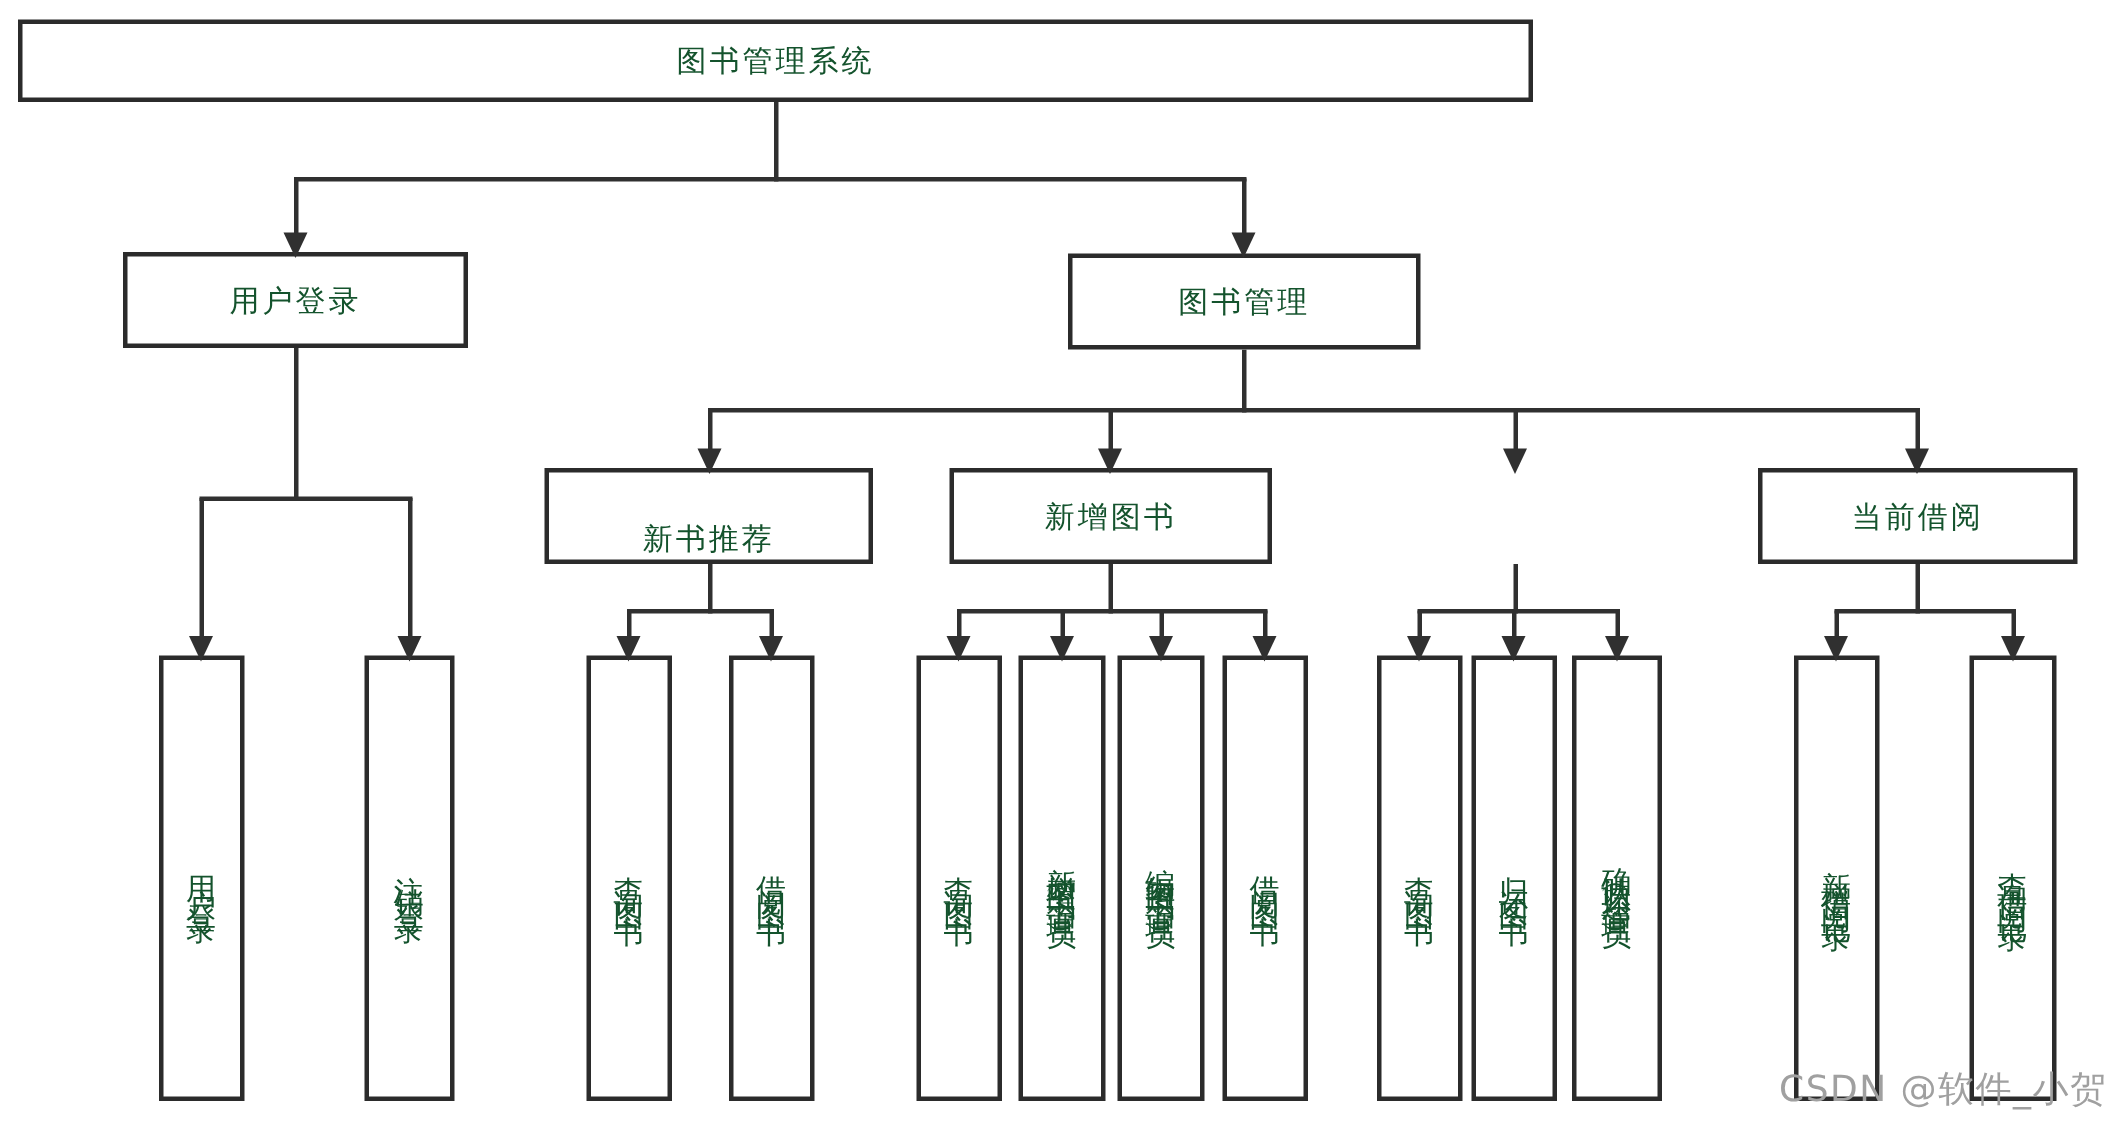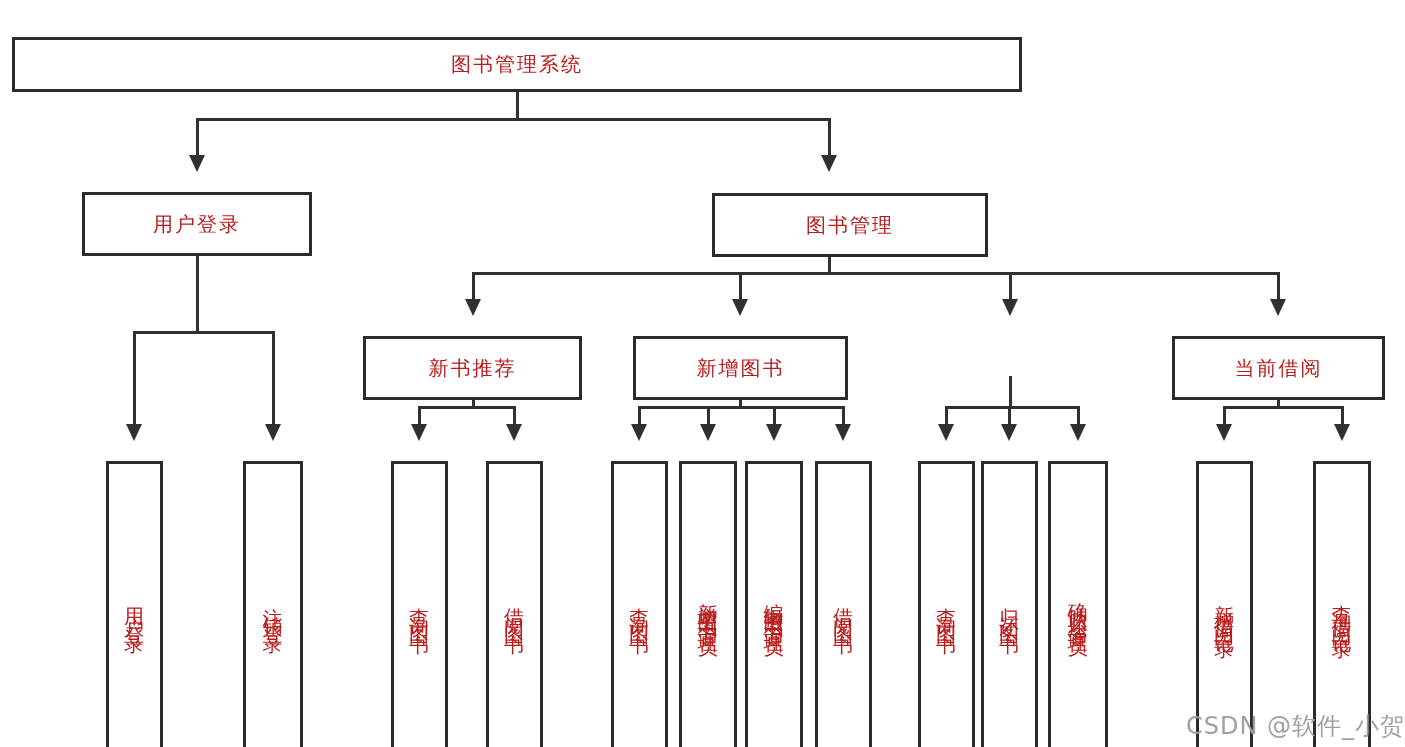--- a/index.html
+++ b/index.html
@@ -12,23 +12,22 @@
     overflow: hidden;
   }
   .node {
     position: absolute;
     box-sizing: border-box;
     background: #ffffff;
     border: 3px solid #2b2b2b;
     display: flex;
     align-items: center;
     justify-content: center;
-    color: #b91c1c;
+    color: #14532d;
     z-index: 2;
-    margin-top: 24px;
   }
   .hlabel {
     font-size: 20px;
     letter-spacing: 2px;
     white-space: nowrap;
   }
   .vtext {
     writing-mode: vertical-rl;
     text-orientation: mixed;
     font-size: 20px;
@@ -65,25 +64,25 @@
 
 <div id="canvas">
 
   <div class="node" style="left:12px; top:13px; width:1010px; height:55px;">
     <span class="hlabel">图书管理系统</span>
   </div>
 
   <div class="node" style="left:82px; top:168px; width:230px; height:64px;">
     <span class="hlabel">用户登录</span>
   </div>
-  <div class="node" style="left:712px; top:169px; width:276px; height:64px;">
+  <div class="node" style="left:712px; top:169px; width:235px; height:64px;">
     <span class="hlabel">图书管理</span>
   </div>
 
-  <div class="node" style="left:363px; top:312px; width:219px; height:64px;">
+  <div class="node" style="left:363px; top:312px; width:219px; height:64px;align-items:flex-end;">
     <span class="hlabel">新书推荐</span>
   </div>
   <div class="node" style="left:633px; top:312px; width:215px; height:64px;">
     <span class="hlabel">新增图书</span>
   </div>
   <div class="node" style="left:1172px; top:312px; width:213px; height:64px;">
     <span class="hlabel">当前借阅</span>
   </div>
 
   <div class="node" style="left:106px; top:437px; width:57px; height:297px;">

